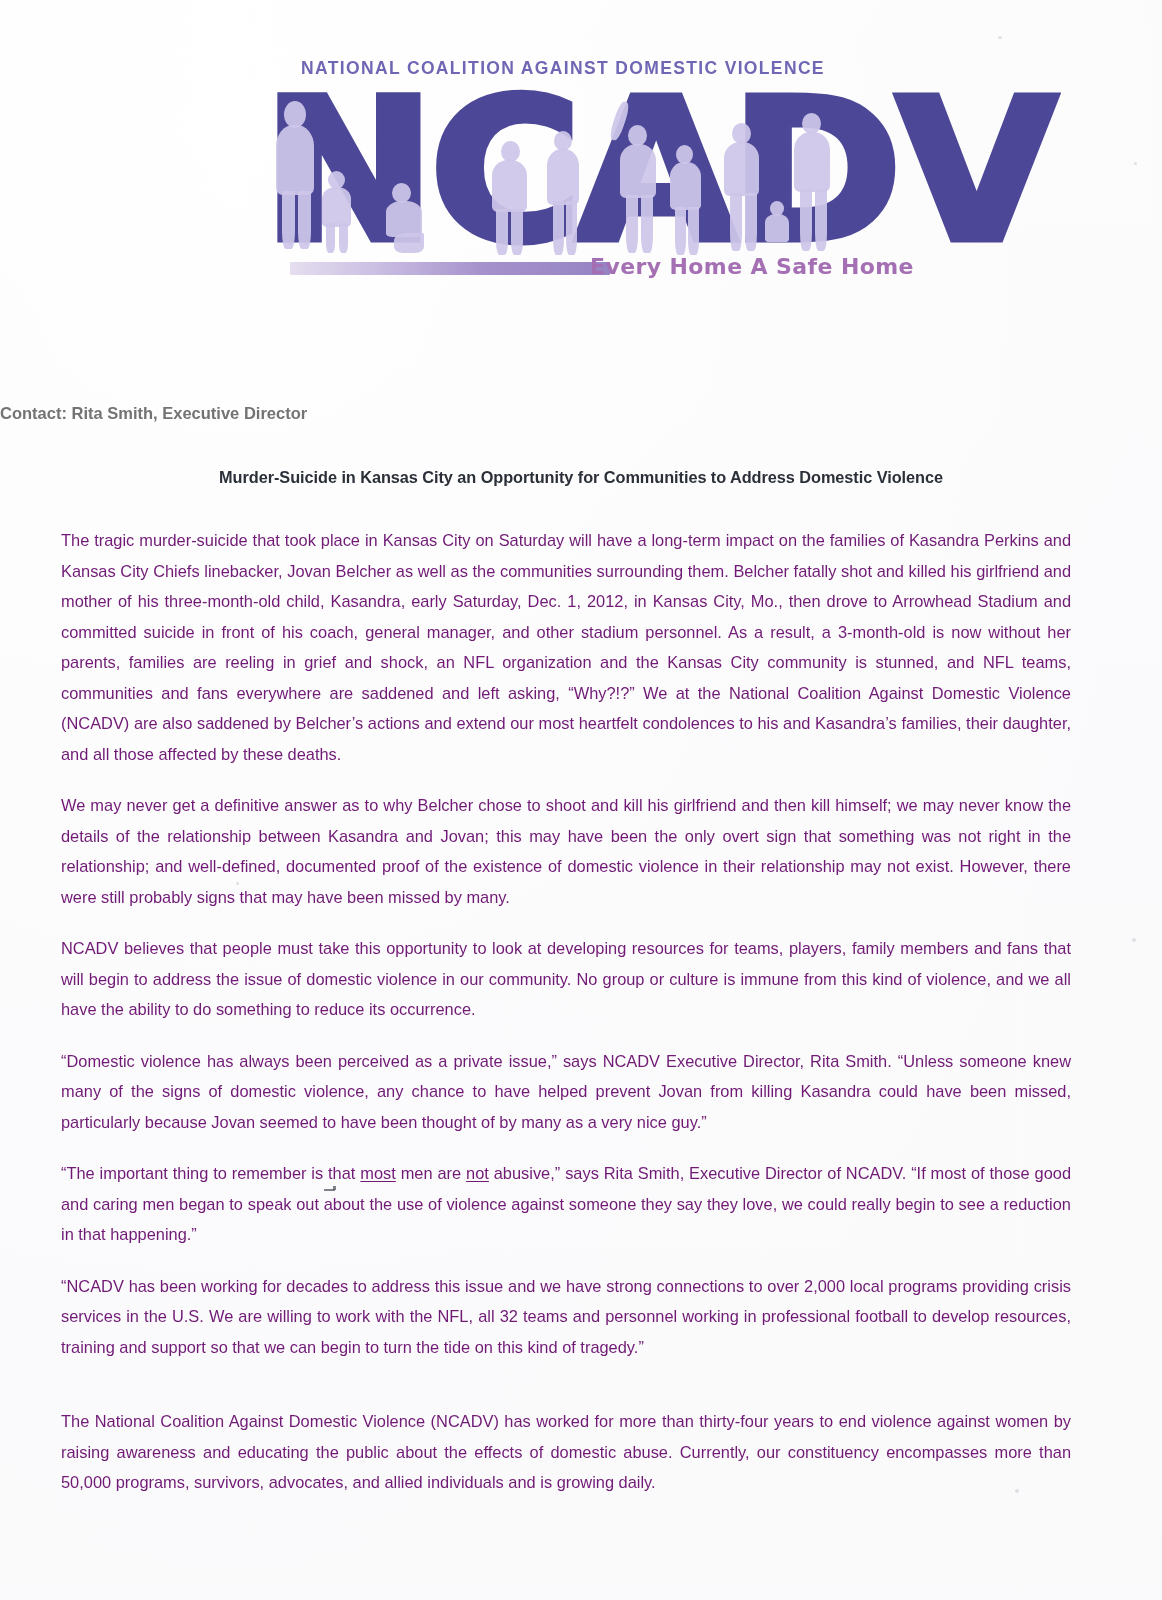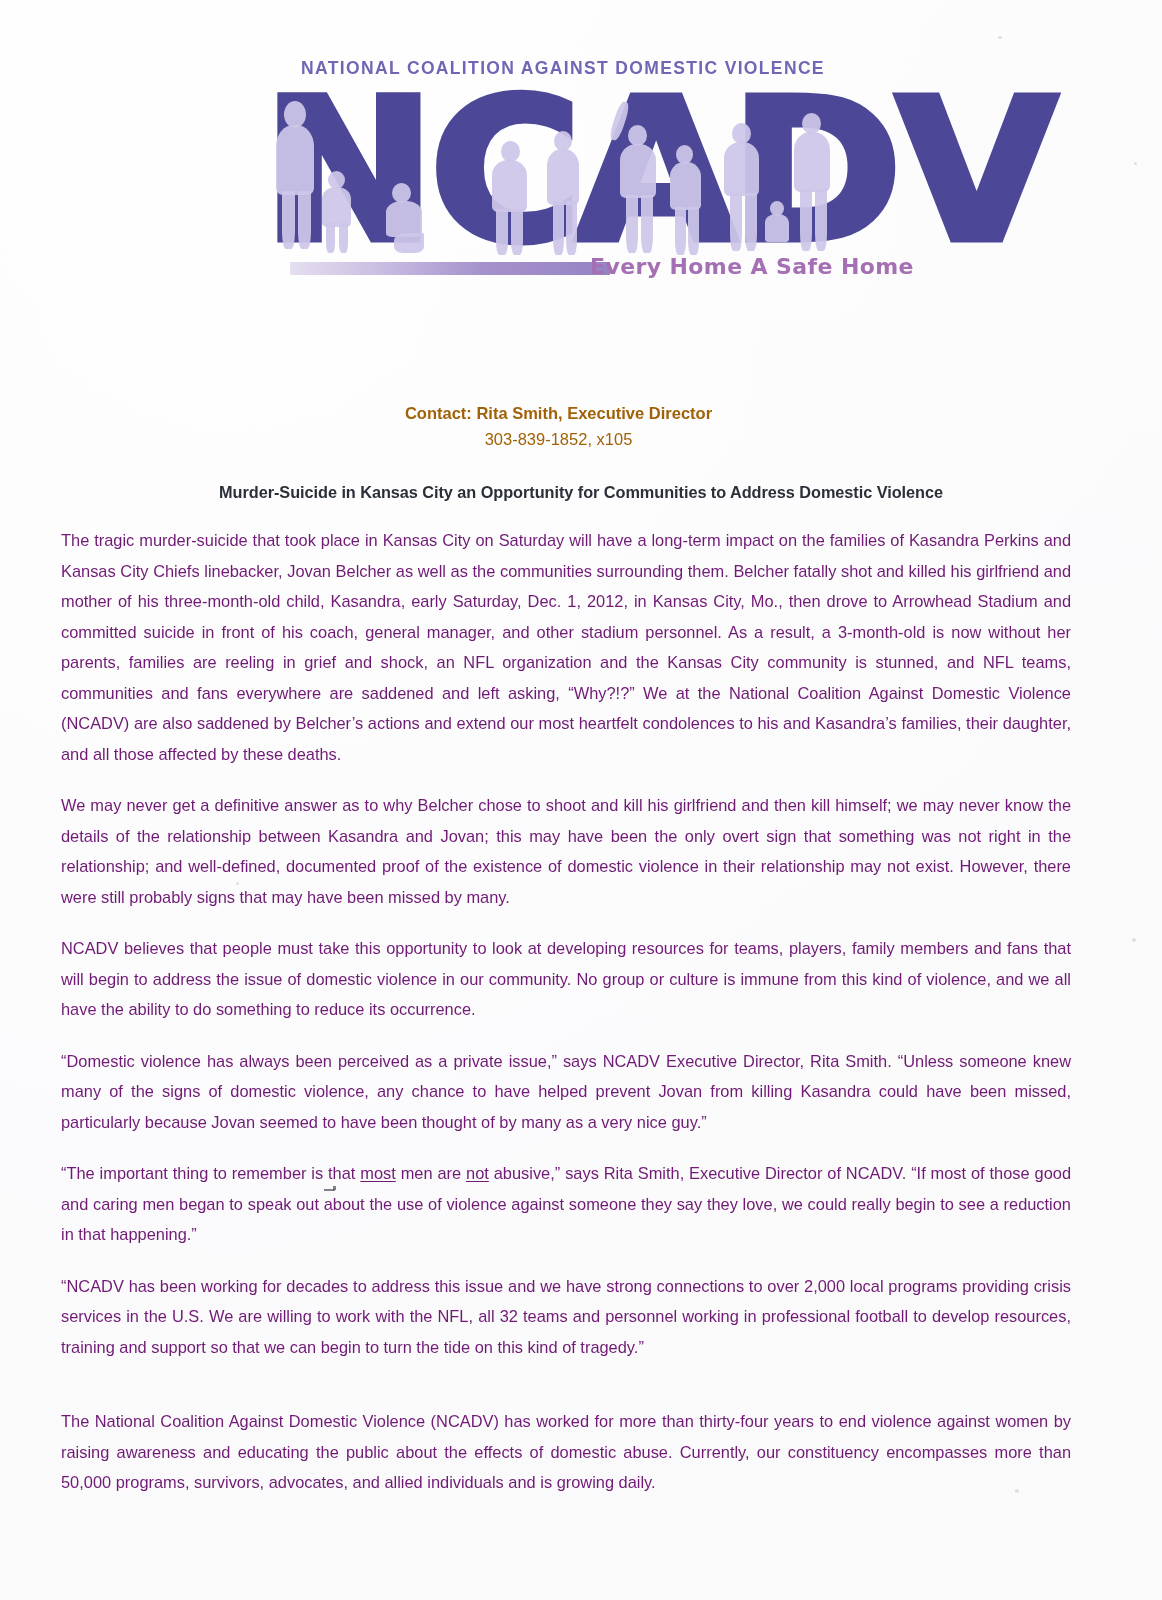--- a/index.html
+++ b/index.html
@@ -130,32 +130,31 @@
     font-size: 16.5px;
     color: #2d333c;
     line-height: 26px;
     letter-spacing: .1px;
   }
   .contact-head {
     position: absolute;
     left: 0;
     top: 400px;
     width: 1117px;
-    text-align: center;
     font-family: "Liberation Sans", sans-serif;
     font-size: 16.5px;
-    color: #a16207;
+    color: #737373;
     line-height: 26px;
   }
   .contact-head .bold { font-weight: bold; }
 
   .doc-title {
     position: absolute;
     left: 0;
-    top: 483px;
+    top: 468px;
     width: 1162px;
     text-align: center;
     font-family: "Liberation Sans", sans-serif;
     font-weight: bold;
     font-size: 16.3px;
     color: #2a2f38;
     letter-spacing: -.05px;
   }
 
   
@@ -251,21 +250,20 @@
 
     <div class="logo-underbar"></div>
     <div class="logo-tagline-bottom">Every Home A Safe Home</div>
   </div>
 
   <div class="release-head">
   </div>
 
   <div class="contact-head">
     <div class="bold">Contact: Rita Smith, Executive Director</div>
-    <div>303-839-1852, x105</div>
   </div>
 
   <div class="doc-title">Murder-Suicide in Kansas City an Opportunity for Communities to Address Domestic Violence</div>
 
   <div class="body-copy">
     <p>The tragic murder-suicide that took place in Kansas City on Saturday will have a long-term impact on the families of Kasandra Perkins and Kansas City Chiefs linebacker, Jovan Belcher as well as the communities surrounding them. Belcher fatally shot and killed his girlfriend and mother of his three-month-old child, Kasandra, early Saturday, Dec. 1, 2012, in Kansas City, Mo., then drove to Arrowhead Stadium and committed suicide in front of his coach, general manager, and other stadium personnel. As a result, a 3-month-old is now without her parents, families are reeling in grief and shock, an NFL organization and the Kansas City community is stunned, and NFL teams, communities and fans everywhere are saddened and left asking, “Why?!?” We at the National Coalition Against Domestic Violence (NCADV) are also saddened by Belcher’s actions and extend our most heartfelt condolences to his and Kasandra’s families, their daughter, and all those affected by these deaths.</p>
     <p>We may never get a definitive answer as to why Belcher chose to shoot and kill his girlfriend and then kill himself; we may never know the details of the relationship between Kasandra and Jovan; this may have been the only overt sign that something was not right in the relationship; and well-defined, documented proof of the existence of domestic violence in their relationship may not exist. However, there were still probably signs that may have been missed by many.</p>
     <p>NCADV believes that people must take this opportunity to look at developing resources for teams, players, family members and fans that will begin to address the issue of domestic violence in our community. No group or culture is immune from this kind of violence, and we all have the ability to do something to reduce its occurrence.</p>
     <p>“Domestic violence has always been perceived as a private issue,” says NCADV Executive Director, Rita Smith. “Unless someone knew many of the signs of domestic violence, any chance to have helped prevent Jovan from killing Kasandra could have been missed, particularly because Jovan seemed to have been thought of by many as a very nice guy.”</p>
     <p><span>“The important thing to remember is that </span><span class="u">most</span><span> men are </span><span class="u">not</span><span> abusive,” says Rita Smith, Executive Director of NCADV. “If most of those good and caring men began to speak out about the use of violence against someone they say they love, we could really begin to see a reduction in that happening.”</span></p>

